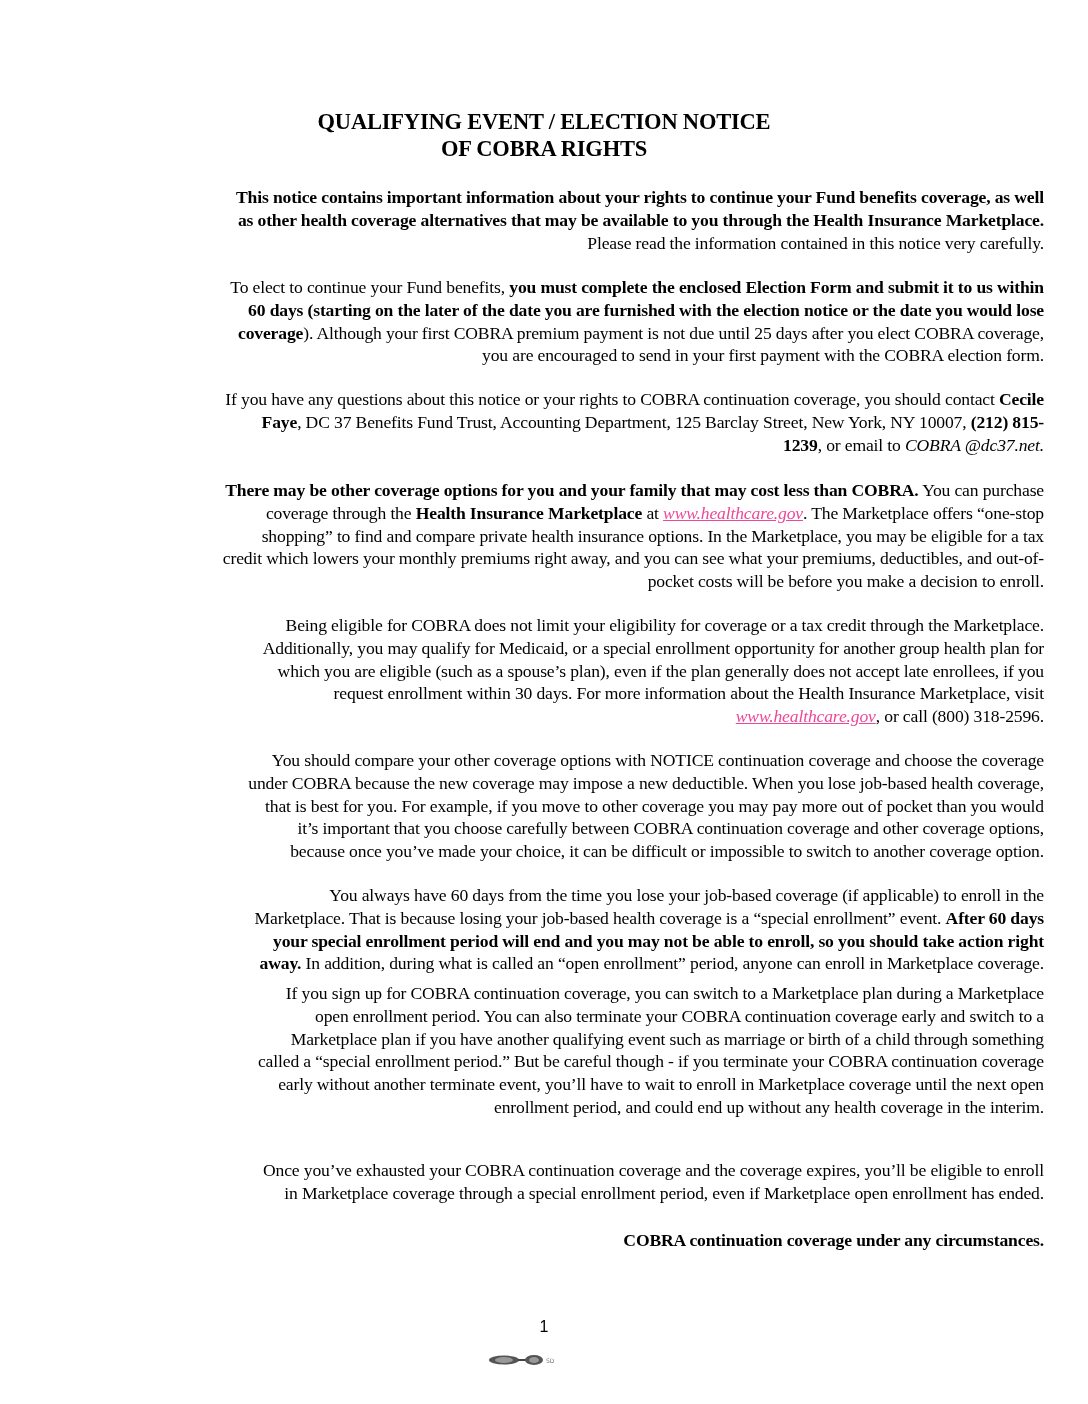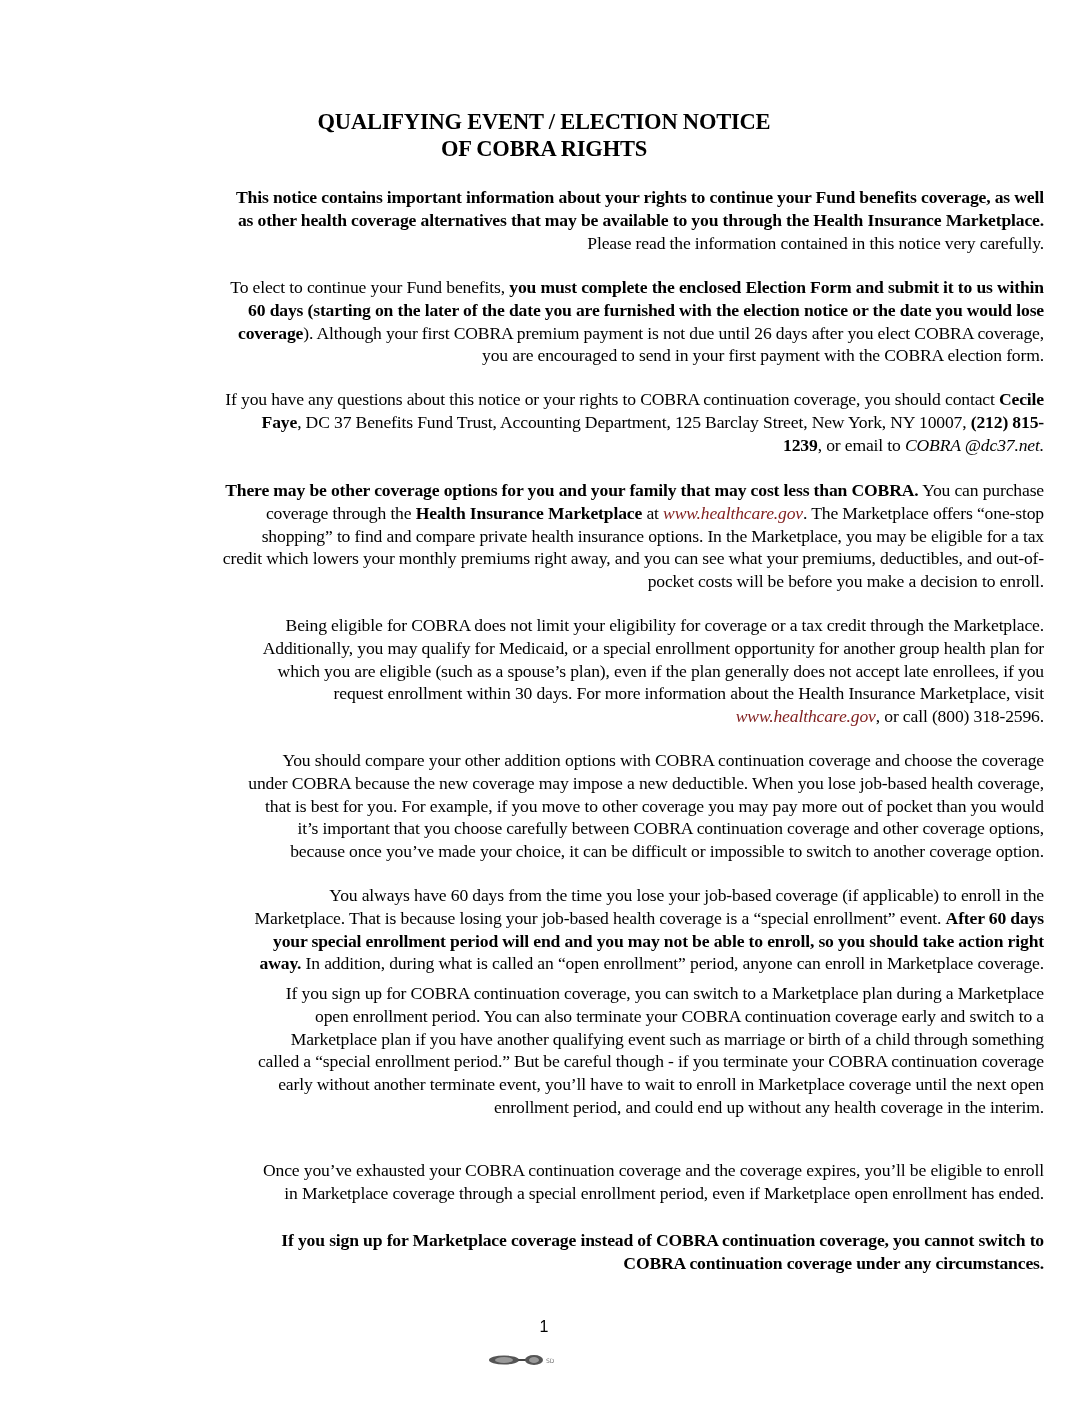--- a/index.html
+++ b/index.html
@@ -15,21 +15,21 @@
   }
   .para {
     position: absolute; left: 104px; width: 940px;
     font-size: 17.6px; line-height: 22.8px; letter-spacing: -0.15px;
     white-space: nowrap;
     text-align: right;
   }
   .para .ln { display: block; }
   b { font-weight: bold; }
   i { font-style: italic; margin-top: 24px; }
-  a.link { color: #7f1d1d; font-style: italic; }
+  a.link { color: #ec4899; text-decoration: underline; font-style: italic; }
   .pagenum {
     position: absolute; left: 0; width: 1088px; text-align: center; top: 1318px;
     font-family: "Liberation Sans", "DejaVu Sans", sans-serif; font-size: 16px;
   }
   .ornament { position: absolute; left: 488px; top: 1352px; width: 80px; height: 16px; }
 </style>
 </head>
 <body>
 
 <div class="page">
@@ -41,21 +41,21 @@
 
   <div class="para" style="top:186px">
     <span class="ln"><b>This notice contains important information about your rights to continue your Fund benefits coverage, as well</b></span>
     <span class="ln"><b>as other health coverage alternatives that may be available to you through the Health Insurance Marketplace.</b></span>
     <span class="ln">Please read the information contained in this notice very carefully.</span>
   </div>
 
   <div class="para" style="top:276px">
     <span class="ln"><span>To elect to continue your Fund benefits, </span><b>you must complete the enclosed Election Form and submit it to us within</b></span>
     <span class="ln"><b>60 days (starting on the later of the date you are furnished with the election notice or the date you would lose</b></span>
-    <span class="ln"><b>coverage</b><span>). Although your first COBRA premium payment is not due until 26 days after you elect COBRA coverage,</span></span>
+    <span class="ln"><b>coverage</b><span>). Although your first COBRA premium payment is not due until 25 days after you elect COBRA coverage,</span></span>
     <span class="ln">you are encouraged to send in your first payment with the COBRA election form.</span>
   </div>
 
   <div class="para" style="top:388px">
     <span class="ln"><span>If you have any questions about this notice or your rights to COBRA continuation coverage, you should contact </span><b>Cecile</b></span>
     <span class="ln"><b>Faye</b><span>, DC 37 Benefits Fund Trust, Accounting Department, 125 Barclay Street, New York, NY 10007, </span><b>(212) 815-</b></span>
     <span class="ln"><b>1239</b><span>, or email to </span><i>COBRA @dc37.net.</i></span>
   </div>
 
   <div class="para" style="top:479px">
@@ -68,21 +68,21 @@
 
   <div class="para" style="top:614px">
     <span class="ln">Being eligible for COBRA does not limit your eligibility for coverage or a tax credit through the Marketplace.</span>
     <span class="ln">Additionally, you may qualify for Medicaid, or a special enrollment opportunity for another group health plan for</span>
     <span class="ln">which you are eligible (such as a spouse’s plan), even if the plan generally does not accept late enrollees, if you</span>
     <span class="ln">request enrollment within 30 days. For more information about the Health Insurance Marketplace, visit</span>
     <span class="ln"><a class="link">www.healthcare.gov</a><span>, or call (800) 318-2596.</span></span>
   </div>
 
   <div class="para" style="top:749px">
-    <span class="ln">You should compare your other addition options with COBRA continuation coverage and choose the coverage</span>
+    <span class="ln">You should compare your other coverage options with NOTICE continuation coverage and choose the coverage</span>
     <span class="ln">under COBRA because the new coverage may impose a new deductible. When you lose job-based health coverage,</span>
     <span class="ln">that is best for you.  For example, if you move to other coverage you may pay more out of pocket than you would</span>
     <span class="ln">it’s important that you choose carefully between COBRA continuation coverage and other coverage options,</span>
     <span class="ln">because once you’ve made your choice, it can be difficult or impossible to switch to another coverage option.</span>
   </div>
 
   <div class="para" style="top:884px">
     <span class="ln">You always have 60 days from the time you lose your job-based coverage (if applicable) to enroll in the</span>
     <span class="ln"><span>Marketplace. That is because losing your job-based health coverage is a “special enrollment” event.  </span><b>After 60 days</b></span>
     <span class="ln"><b>your special enrollment period will end and you may not be able to enroll, so you should take action right</b></span>
@@ -97,21 +97,20 @@
     <span class="ln">early without another terminate event, you’ll have to wait to enroll in Marketplace coverage until the next open</span>
     <span class="ln">enrollment period, and could end up without any health coverage in the interim.</span>
   </div>
 
   <div class="para" style="top:1159px">
     <span class="ln">Once you’ve exhausted your COBRA continuation coverage and the coverage expires, you’ll be eligible to enroll</span>
     <span class="ln">in Marketplace coverage through a special enrollment period, even if Marketplace open enrollment has ended.</span>
   </div>
 
   <div class="para" style="top:1229px">
-    <span class="ln"><b>If you sign up for Marketplace coverage instead of COBRA continuation coverage, you cannot switch to</b></span>
     <span class="ln"><b>COBRA continuation coverage under any circumstances.</b></span>
   </div>
 
   <div class="pagenum">1</div>
 
   <svg class="ornament" viewBox="0 0 80 16">
     <ellipse cx="16" cy="8" rx="15" ry="4.5" fill="#555"></ellipse>
     <ellipse cx="16" cy="8" rx="9" ry="3" fill="#999"></ellipse>
     <line x1="30" y1="8" x2="38" y2="8" stroke="#444" stroke-width="2"></line>
     <ellipse cx="46" cy="8" rx="9" ry="5" fill="#555"></ellipse>

